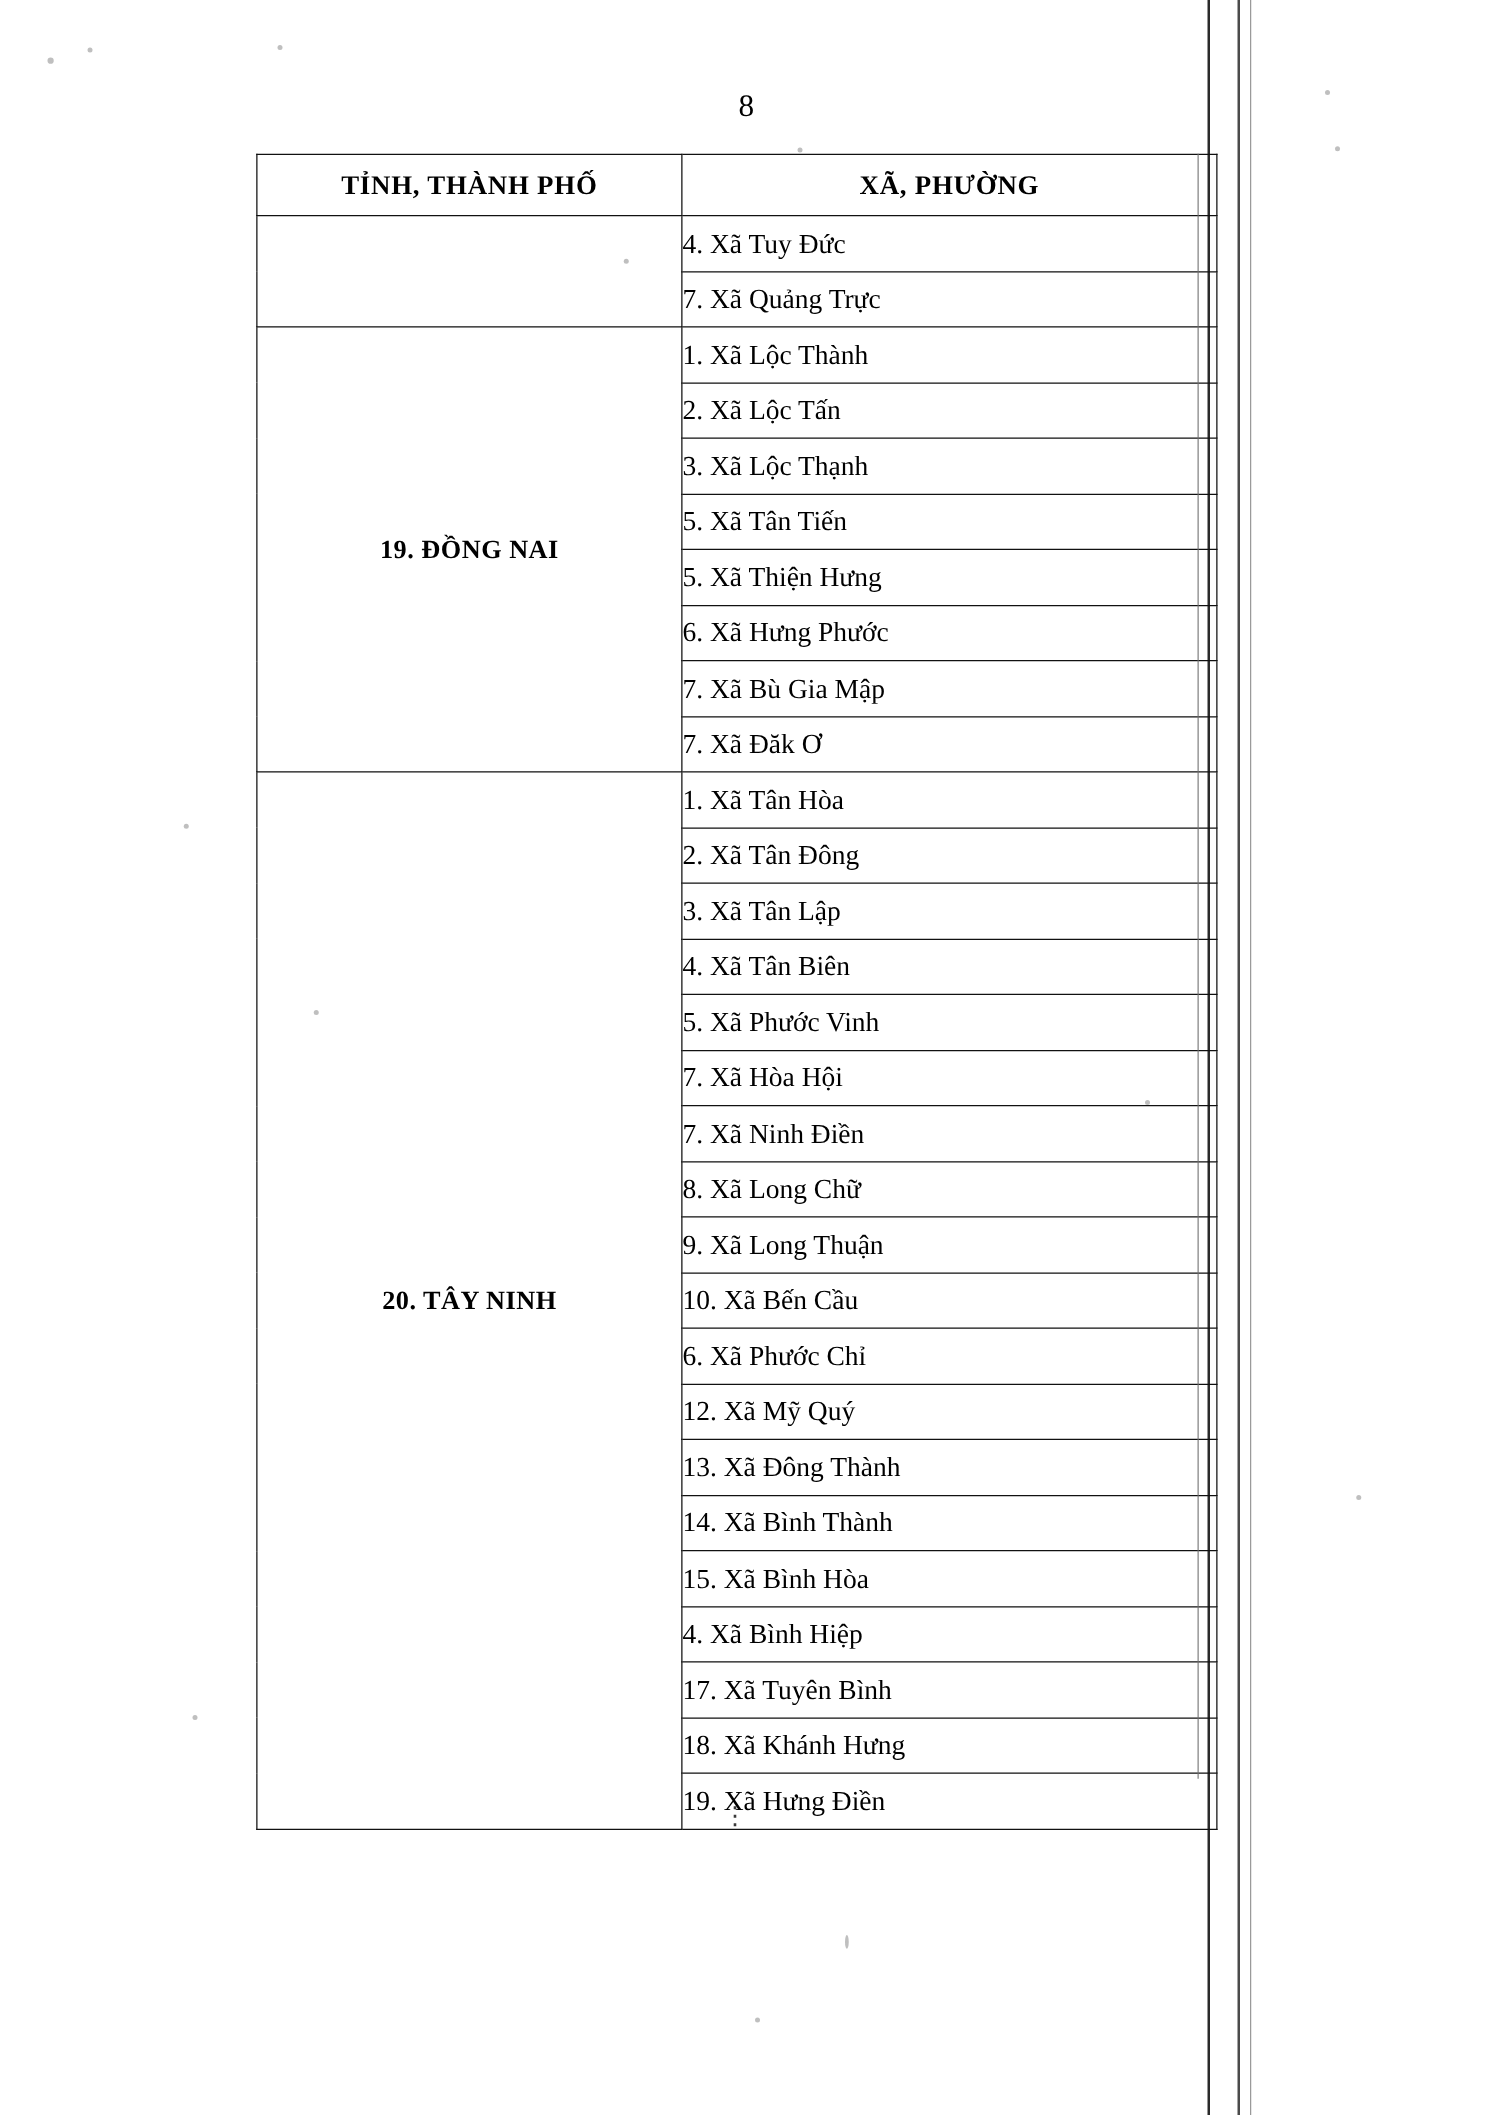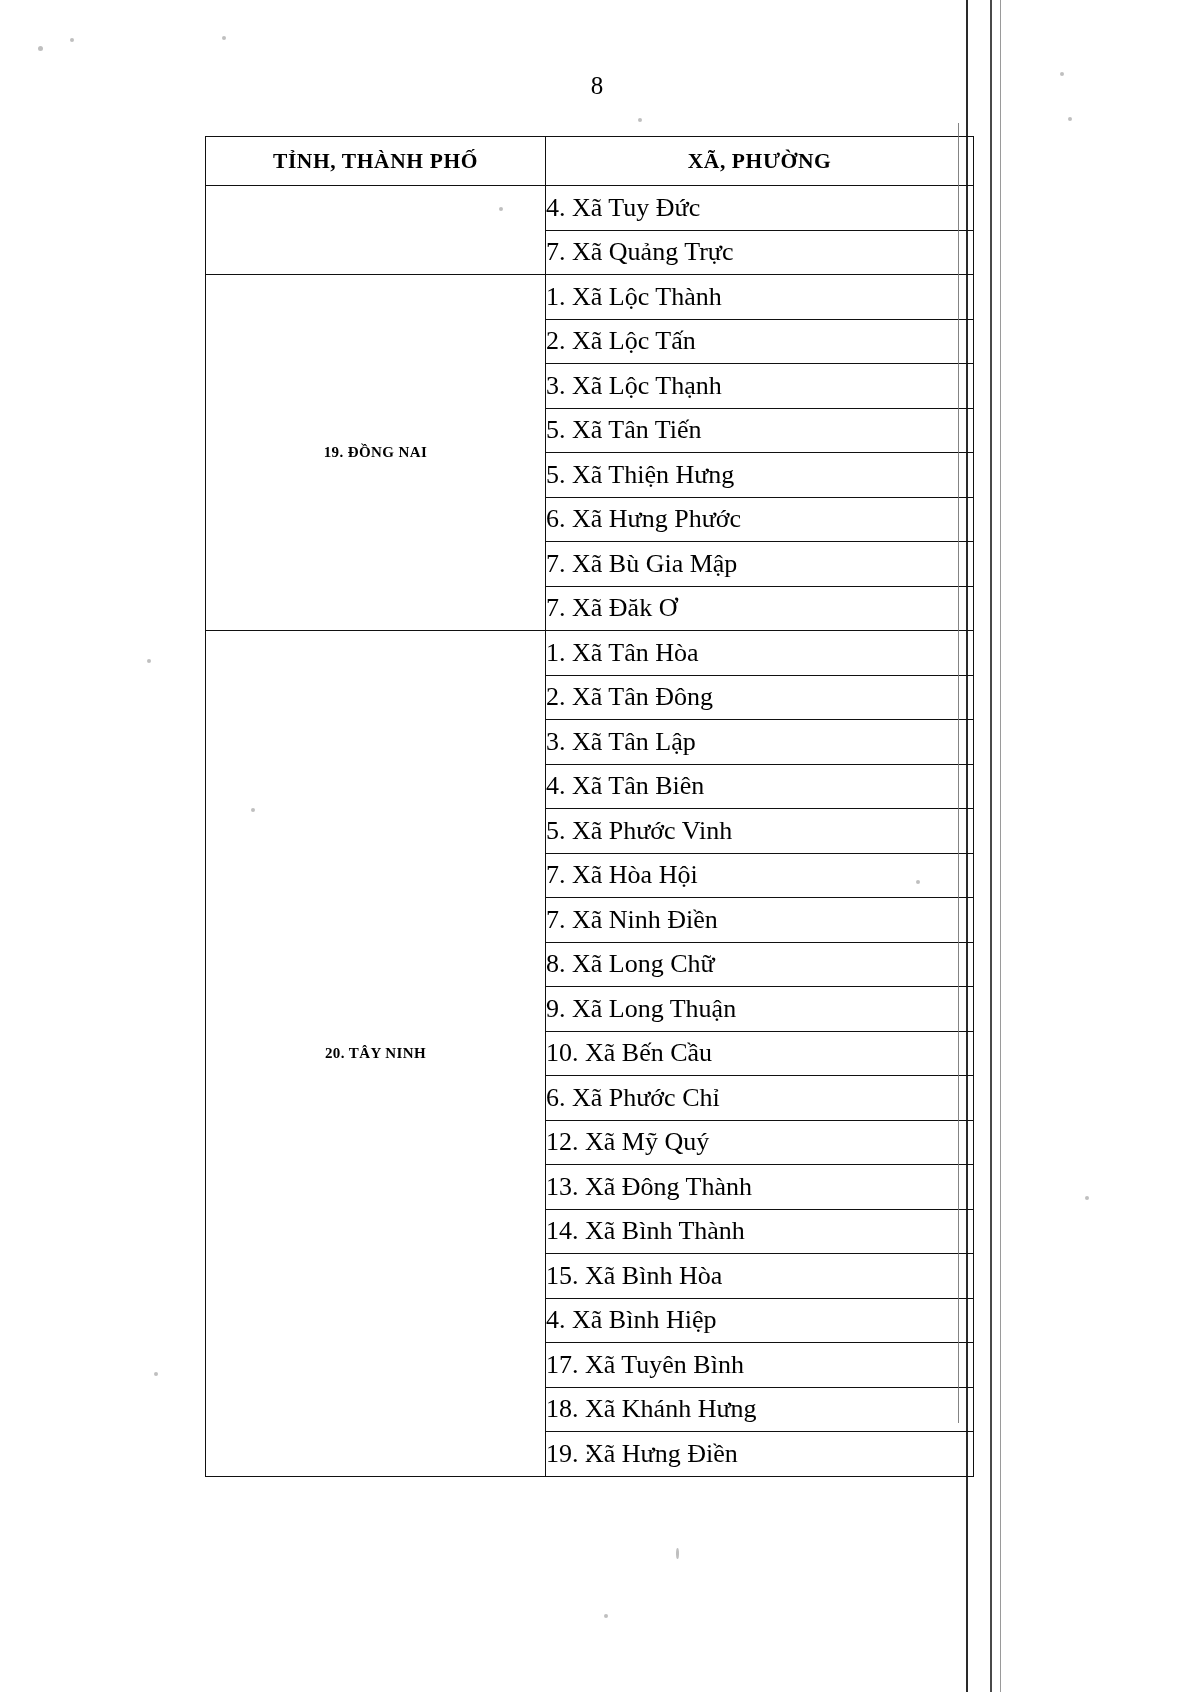--- a/index.html
+++ b/index.html
@@ -37,21 +37,21 @@
 
   
   .edge-line {
     position: absolute;
     background: #2a2a2a;
   }
 
   
   .table-wrap {
     position: absolute;
-    top: 136px;
+    top: 123px;
     left: 205px;
     width: 768px;
   }
   table.doc-table {
     border-collapse: collapse;
     width: 768px;
     table-layout: fixed;
   }
   table.doc-table td, table.doc-table th {
     border: 1.6px solid #111;
@@ -62,30 +62,30 @@
     height: 48px;
     font-size: 21.5px;
     font-weight: bold;
     letter-spacing: .6px;
     text-align: center;
     font-family: "Liberation Serif", serif;
   }
   td.prov-cell {
     width: 340px;
     text-align: center;
-    font-size: 15px;
+    font-size: 21px;
     font-weight: bold;
     letter-spacing: .4px;
   }
   td.blank-cell {
     width: 340px;
   }
   td.ward-cell {
     height: 43.5px;
-    font-size: 26px;
+    font-size: 22px;
     padding-left: 14px;
     white-space: nowrap;
   }
   col.c1 { width: 340px; }
   col.c2 { width: 428px; }
 
   
   .inner-rule {
     position: absolute;
     top: 123px;

